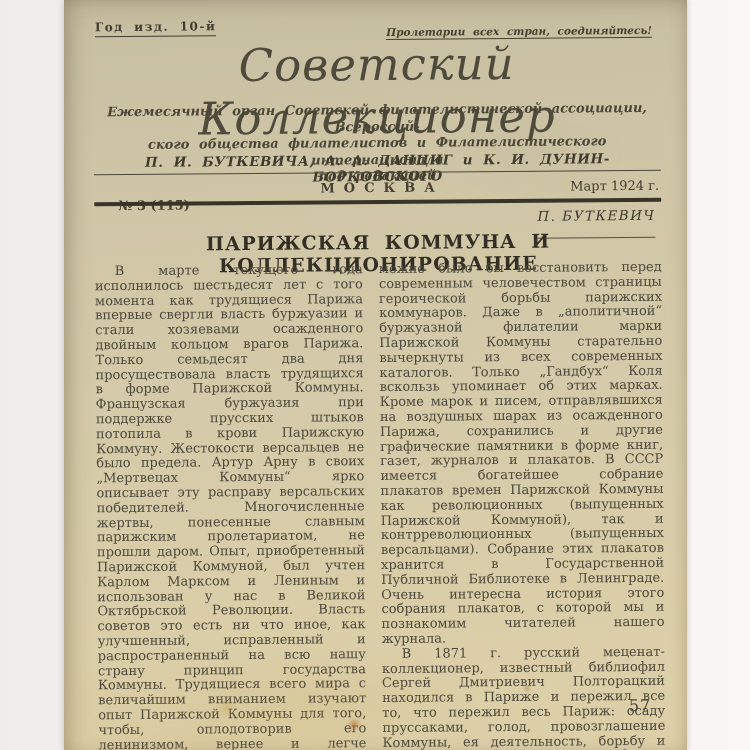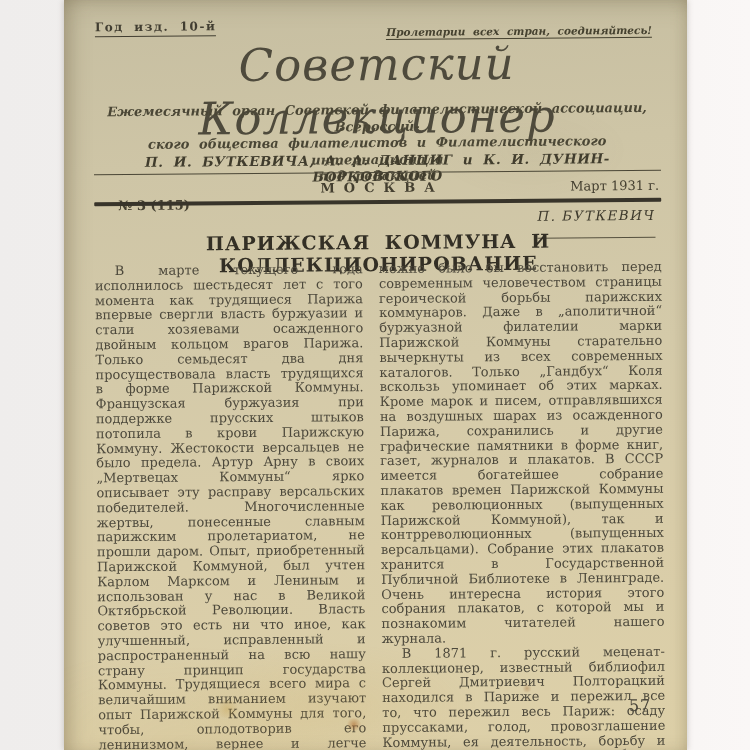--- a/index.html
+++ b/index.html
@@ -109,21 +109,21 @@
         <div>под редакцией</div>
       </div>
 
       <div class="editors">П. И. БУТКЕВИЧА, А. А. ДАНЦИГ и К. И. ДУНИН-БОРКОВСКОГО</div>
 
       <div class="rule-thin"></div>
 
       <div class="issue-row">
         <span class="issue-no">№ 3 (115)</span>
         <span class="issue-city">МОСКВА</span>
-        <span class="issue-date">Март 1931 г.</span>
+        <span class="issue-date">Март 1924 г.</span>
       </div>
 
       <div class="rule-thick"></div>
 
       <div class="author">П. БУТКЕВИЧ</div>
 
       <h2 class="article-title">ПАРИЖСКАЯ КОММУНА И КОЛЛЕКЦИОНИРОВАНИЕ</h2>
 
       <div class="columns">
         <div class="col col-left">

